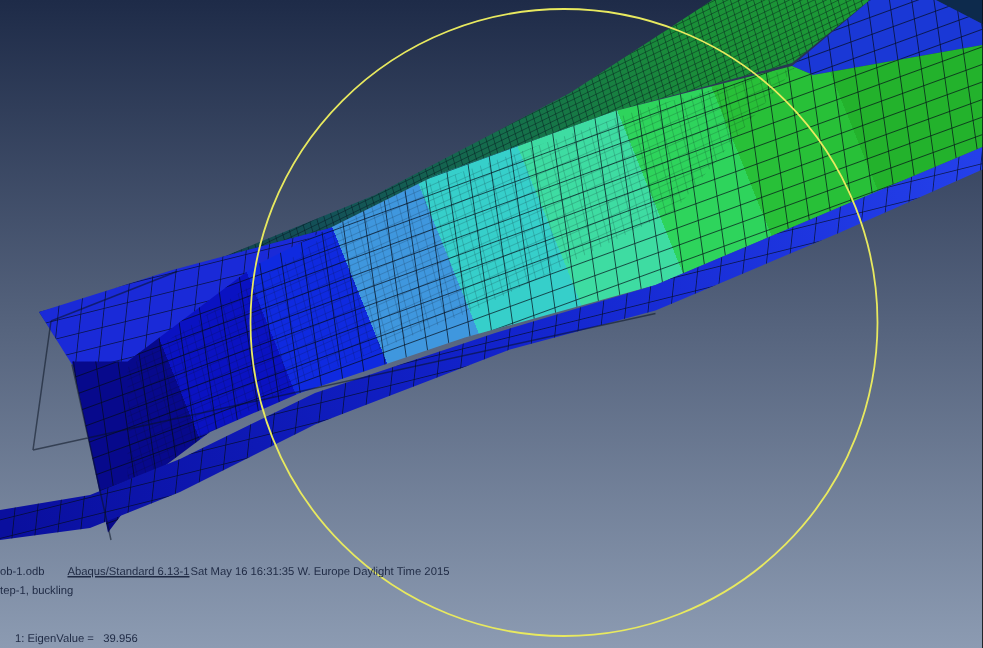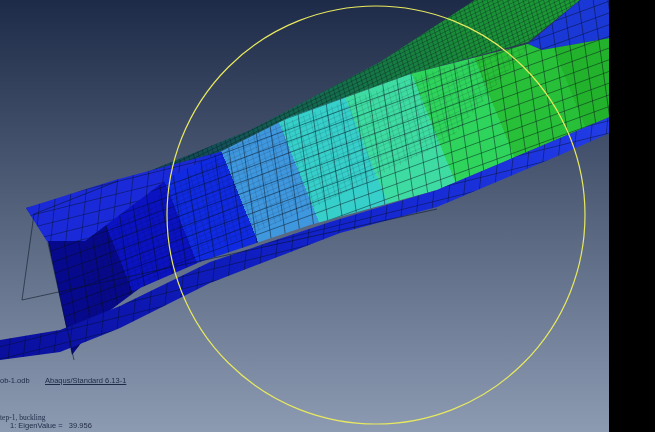--- a/index.html
+++ b/index.html
@@ -1,28 +1,28 @@
 <!DOCTYPE html>
 <html><head>
 <meta charset="utf-8">
 <style>
   html,body{margin:0;padding:0;background:#000;}
   .viewport{
-    position:relative;width:609px;height:432px;overflow:hidden;
+    position:relative;width:655px;height:432px;overflow:hidden;
     font-family:"Liberation Sans",sans-serif;
   }
   .viewport svg{position:absolute;left:0;top:0;display:block;}
   .ovl{
     position:absolute;color:#1f2a44;font-size:7.5px;line-height:8px;
     white-space:pre;letter-spacing:0px;font-family:"Liberation Sans",sans-serif;
   }
   #l1a{left:0px;top:377px;}
   #l1b{left:45px;top:377px;text-decoration:underline;}
   #l1c{left:127px;top:377px;}
-  #l2{left:0px;top:414px;font-family:Liberation Serif, serif;}
+  #l2{left:0px;top:390px;}
   #l3{left:10px;top:422px;}
 </style>
 </head>
 <body>
 
 <div class="viewport">
 
 <svg width="655" height="432" viewBox="0 0 655 432">
   <defs>
     <linearGradient id="bgGrad" x1="0" y1="0" x2="0" y2="432" gradientUnits="userSpaceOnUse">
@@ -103,16 +103,17 @@
     <polygon points="0,340 60,330 120,306 210,262 330,222 437,190 560,138 655,98 655,113 560,155 437,207 340,233 210,283 120,328 60,352 0,360" fill="url(#patP)"></polygon>
 
     <path d="M22,300 L437,209 M22,300 L34,214 M34,214 L118,181 M48,243 L74,360" stroke="#0a1220" stroke-width="1" fill="none" opacity="0.55"></path>
   </g>
 
   <circle cx="376" cy="215" r="209" fill="none" stroke-width="1.2" stroke="#e8e95f"></circle>
 </svg>
 
 <span class="ovl" id="l1a">ob-1.odb</span>
 <span class="ovl" id="l1b">Abaqus/Standard 6.13-1</span>
+<span class="ovl" id="l1c">Sat May 16 16:31:35 W. Europe Daylight Time 2015</span>
 <span class="ovl" id="l2">tep-1, buckling</span>
 <span class="ovl" id="l3">1: EigenValue =   39.956</span>
 
 </div>
 
 </body></html>

